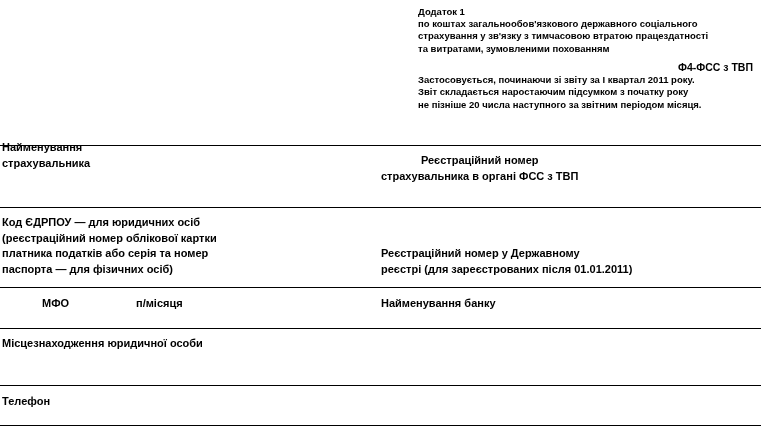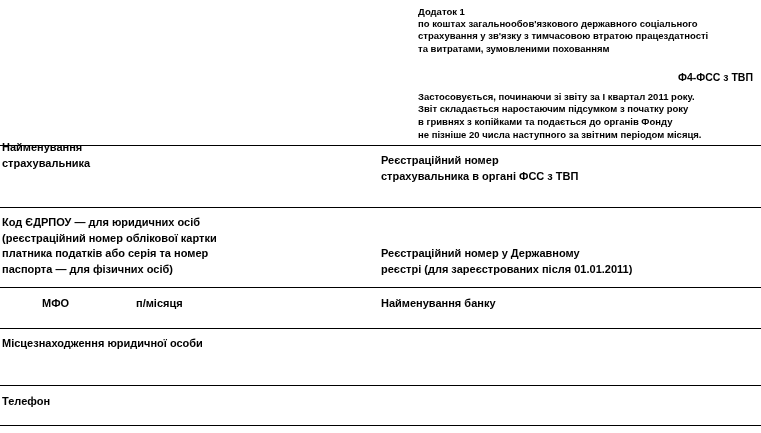--- a/index.html
+++ b/index.html
@@ -33,28 +33,27 @@
     font-size: 9.5px;
     line-height: 12.2px;
     font-weight: bold;
     color: #000;
     white-space: nowrap;
   }
   .header-line.plain {
     font-weight: bold;
   }
   .form-code {
-    margin-top: 16px;
+    margin-top: 6px;
     text-align: right;
     font-size: 10.5px;
     font-weight: bold;
     line-height: 13px;
   }
   .header-note {
-    margin-top: 7px;
   }
   .header-note .header-line {
     font-size: 9.5px;
     line-height: 12.6px;
     font-weight: bold;
   }
 
   
   .rule {
     position: absolute;
@@ -87,37 +86,36 @@
     <div class="header-line plain">Додаток 1</div>
     <div class="header-line plain">по коштах загальнообов'язкового державного соціального</div>
     <div class="header-line plain">страхування у зв'язку з тимчасовою втратою працездатності</div>
     <div class="header-line plain">та витратами, зумовленими похованням</div>
 
     <div class="form-code">Ф4-ФСС з ТВП</div>
 
     <div class="header-note">
       <div class="header-line">Застосовується, починаючи зі звіту за I квартал 2011 року.</div>
       <div class="header-line">Звіт складається наростаючим підсумком з початку року</div>
-      <div class="header-line">в гривнях з копійками та подається до органів Фонду</div>
       <div class="header-line">не пізніше 20 числа наступного за звітним періодом місяця.</div>
     </div>
   </div>
 
   <div class="rule thick" style="top:145px;"></div>
   <div class="rule thick" style="top:207px;"></div>
   <div class="rule thick" style="top:287px;"></div>
   <div class="rule thick" style="top:328px;"></div>
   <div class="rule thick" style="top:385px;"></div>
   <div class="rule thick" style="top:425px;"></div>
 
   <div class="field col-left" style="top:140px;">
     <span class="ln">Найменування</span>
     <span class="ln">страхувальника</span>
   </div>
-  <div class="field col-right" style="top:153px;">
+  <div class="field col-right" style="top:153px;text-align:center;">
     <span class="ln">Реєстраційний номер</span>
     <span class="ln">страхувальника в органі ФСС з ТВП</span>
   </div>
 
   <div class="field col-left" style="top:215px;">
     <span class="ln">Код ЄДРПОУ — для юридичних осіб</span>
     <span class="ln">(реєстраційний номер облікової картки</span>
     <span class="ln">платника податків або серія та номер</span>
     <span class="ln">паспорта — для фізичних осіб)</span>
   </div>

